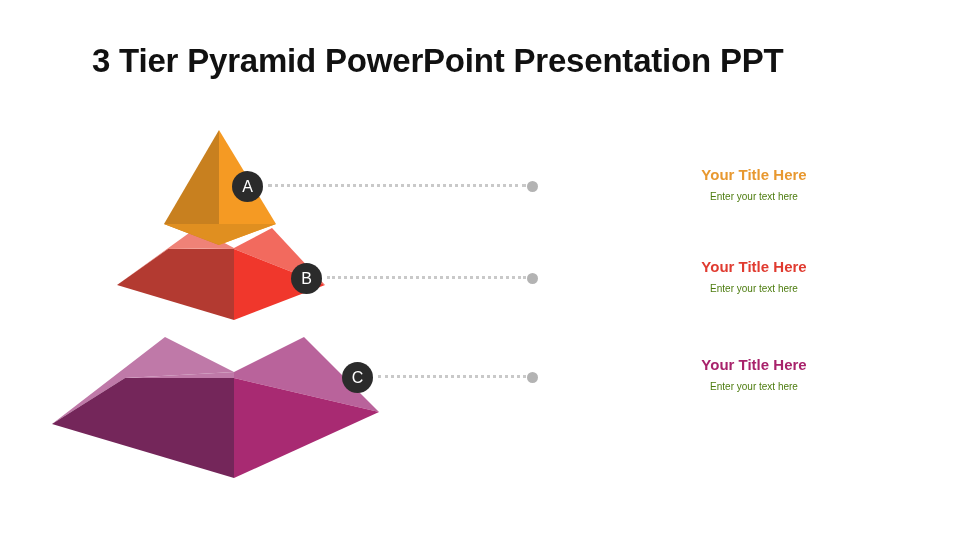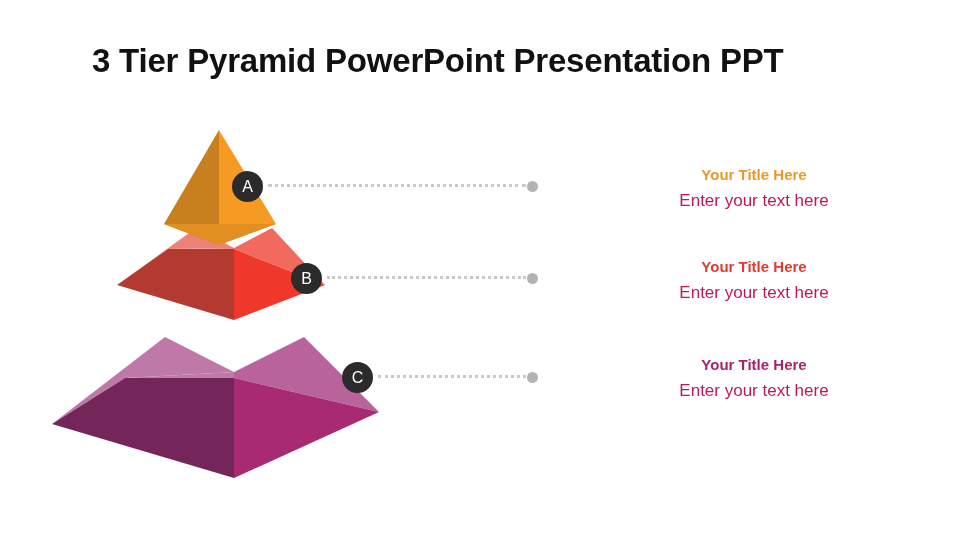--- a/index.html
+++ b/index.html
@@ -97,22 +97,22 @@
   .tb-b { top: 258px; }
   .tb-c { top: 356px; }
 
   .tb-title {
     font-size: 15px;
     font-weight: bold;
     margin: 0 0 6px 0;
     line-height: 1.2;
   }
   .tb-desc {
-    font-size: 17px;
-    color: #be185d;
+    font-size: 10px;
+    color: #4d7c0f;
     margin: 0;
     line-height: 1.3;
   }
 </style>
 </head>
 <body>
 
 <div class="slide">
 
   <div class="slide-title">3 Tier Pyramid PowerPoint Presentation PPT</div>

